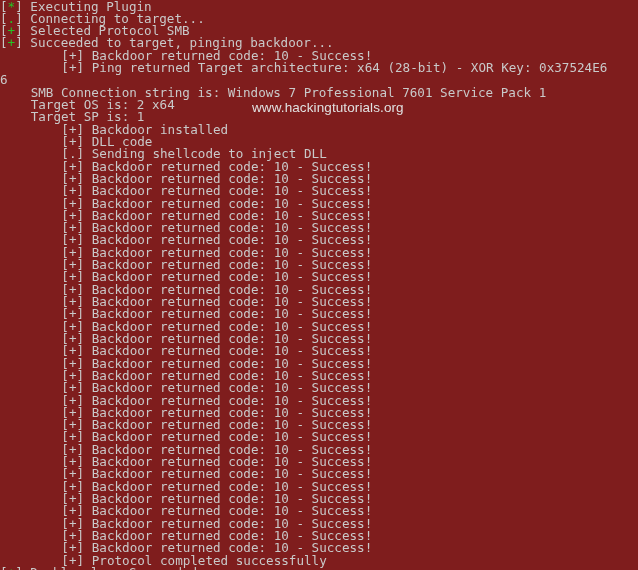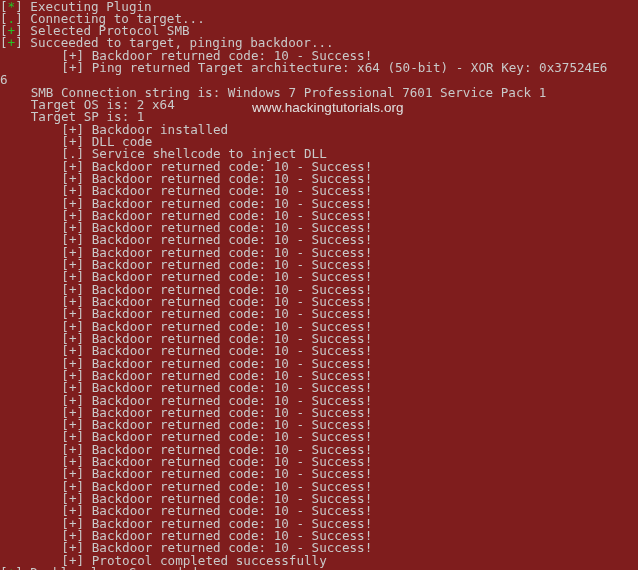--- a/index.html
+++ b/index.html
@@ -62,28 +62,28 @@
 </head>
 <body>
 
 <div id="terminal">
   <div id="lines">
       <div class="line"><span class="tag-bracket">[</span><span class="tag-sym-green">*</span><span class="tag-bracket">]</span><span class="msg"> Executing Plugin</span></div>
       <div class="line"><span class="tag-bracket">[</span><span class="tag-sym-green">.</span><span class="tag-bracket">]</span><span class="msg"> Connecting to target...</span></div>
       <div class="line"><span class="tag-bracket">[</span><span class="tag-sym-green">+</span><span class="tag-bracket">]</span><span class="msg"> Selected Protocol SMB</span></div>
       <div class="line"><span class="tag-bracket">[</span><span class="tag-sym-green">+</span><span class="tag-bracket">]</span><span class="msg"> Succeeded to target, pinging backdoor...</span></div>
       <div class="line"><span style="display: inline-block; width: 61.36px;"></span><span class="tag-bracket">[</span><span class="tag-sym-plain">+</span><span class="tag-bracket">]</span><span class="msg"> Backdoor returned code: 10 - Success!</span></div>
-      <div class="line"><span style="display: inline-block; width: 61.36px;"></span><span class="tag-bracket">[</span><span class="tag-sym-plain">+</span><span class="tag-bracket">]</span><span class="msg"> Ping returned Target architecture: x64 (50-bit) - XOR Key: 0x37524E6</span></div>
+      <div class="line"><span style="display: inline-block; width: 61.36px;"></span><span class="tag-bracket">[</span><span class="tag-sym-plain">+</span><span class="tag-bracket">]</span><span class="msg"> Ping returned Target architecture: x64 (28-bit) - XOR Key: 0x37524E6</span></div>
       <div class="line"><span class="msg">6</span></div>
       <div class="line"><span style="display: inline-block; width: 30.68px;"></span><span class="msg">SMB Connection string is: Windows 7 Professional 7601 Service Pack 1</span></div>
       <div class="line"><span style="display: inline-block; width: 30.68px;"></span><span class="msg">Target OS is: 2 x64</span></div>
       <div class="line"><span style="display: inline-block; width: 30.68px;"></span><span class="msg">Target SP is: 1</span></div>
       <div class="line"><span style="display: inline-block; width: 61.36px;"></span><span class="tag-bracket">[</span><span class="tag-sym-plain">+</span><span class="tag-bracket">]</span><span class="msg"> Backdoor installed</span></div>
       <div class="line"><span style="display: inline-block; width: 61.36px;"></span><span class="tag-bracket">[</span><span class="tag-sym-plain">+</span><span class="tag-bracket">]</span><span class="msg"> DLL code</span></div>
-      <div class="line"><span style="display: inline-block; width: 61.36px;"></span><span class="tag-bracket">[</span><span class="tag-sym-plain">.</span><span class="tag-bracket">]</span><span class="msg"> Service shellcode to inject DLL</span></div>
+      <div class="line"><span style="display: inline-block; width: 61.36px;"></span><span class="tag-bracket">[</span><span class="tag-sym-plain">.</span><span class="tag-bracket">]</span><span class="msg"> Sending shellcode to inject DLL</span></div>
       <div class="line"><span style="display: inline-block; width: 61.36px;"></span><span class="tag-bracket">[</span><span class="tag-sym-plain">+</span><span class="tag-bracket">]</span><span class="msg"> Backdoor returned code: 10 - Success!</span></div>
       <div class="line"><span style="display: inline-block; width: 61.36px;"></span><span class="tag-bracket">[</span><span class="tag-sym-plain">+</span><span class="tag-bracket">]</span><span class="msg"> Backdoor returned code: 10 - Success!</span></div>
       <div class="line"><span style="display: inline-block; width: 61.36px;"></span><span class="tag-bracket">[</span><span class="tag-sym-plain">+</span><span class="tag-bracket">]</span><span class="msg"> Backdoor returned code: 10 - Success!</span></div>
       <div class="line"><span style="display: inline-block; width: 61.36px;"></span><span class="tag-bracket">[</span><span class="tag-sym-plain">+</span><span class="tag-bracket">]</span><span class="msg"> Backdoor returned code: 10 - Success!</span></div>
       <div class="line"><span style="display: inline-block; width: 61.36px;"></span><span class="tag-bracket">[</span><span class="tag-sym-plain">+</span><span class="tag-bracket">]</span><span class="msg"> Backdoor returned code: 10 - Success!</span></div>
       <div class="line"><span style="display: inline-block; width: 61.36px;"></span><span class="tag-bracket">[</span><span class="tag-sym-plain">+</span><span class="tag-bracket">]</span><span class="msg"> Backdoor returned code: 10 - Success!</span></div>
       <div class="line"><span style="display: inline-block; width: 61.36px;"></span><span class="tag-bracket">[</span><span class="tag-sym-plain">+</span><span class="tag-bracket">]</span><span class="msg"> Backdoor returned code: 10 - Success!</span></div>
       <div class="line"><span style="display: inline-block; width: 61.36px;"></span><span class="tag-bracket">[</span><span class="tag-sym-plain">+</span><span class="tag-bracket">]</span><span class="msg"> Backdoor returned code: 10 - Success!</span></div>
       <div class="line"><span style="display: inline-block; width: 61.36px;"></span><span class="tag-bracket">[</span><span class="tag-sym-plain">+</span><span class="tag-bracket">]</span><span class="msg"> Backdoor returned code: 10 - Success!</span></div>
       <div class="line"><span style="display: inline-block; width: 61.36px;"></span><span class="tag-bracket">[</span><span class="tag-sym-plain">+</span><span class="tag-bracket">]</span><span class="msg"> Backdoor returned code: 10 - Success!</span></div>

